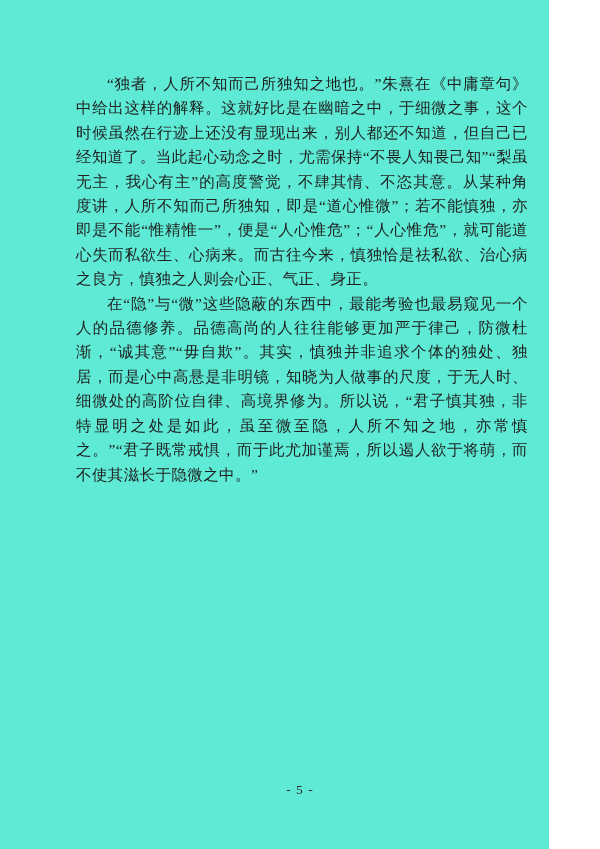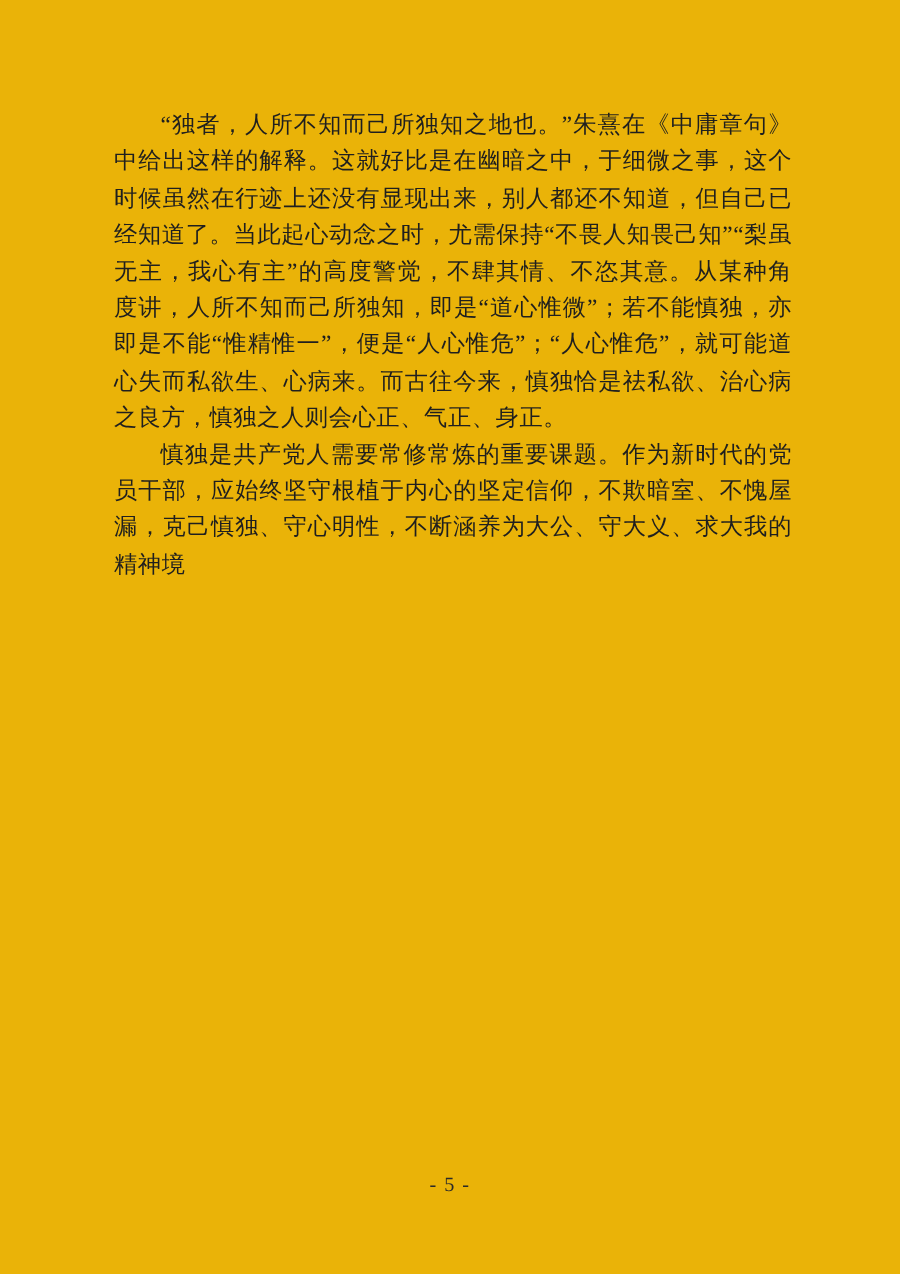--- a/index.html
+++ b/index.html
@@ -11,23 +11,23 @@
     width: 600px;
     height: 849px;
     position: relative;
     font-family: "Liberation Serif", "DejaVu Serif", serif;
     overflow: hidden;
   }
   .doc-page {
     position: absolute;
     left: 0;
     top: 0;
-    width: 600px;
+    width: 549px;
     height: 849px;
-    background: #eab308;
+    background: #5eead4;
   }
   .text-block {
     position: absolute;
     left: 76px;
     top: 72px;
     width: 452px;
     color: #1f1f1f;
     font-size: 15.5px;
     line-height: 24.4px;
     text-align: justify;
@@ -49,18 +49,18 @@
     letter-spacing: 1px;
   }
 </style>
 </head>
 <body>
 
 <div class="doc-page">
 
   <div class="text-block">
     <p>“独者，人所不知而己所独知之地也。”朱熹在《中庸章句》中给出这样的解释。这就好比是在幽暗之中，于细微之事，这个时候虽然在行迹上还没有显现出来，别人都还不知道，但自己已经知道了。当此起心动念之时，尤需保持“不畏人知畏己知”“梨虽无主，我心有主”的高度警觉，不肆其情、不恣其意。从某种角度讲，人所不知而己所独知，即是“道心惟微”；若不能慎独，亦即是不能“惟精惟一”，便是“人心惟危”；“人心惟危”，就可能道心失而私欲生、心病来。而古往今来，慎独恰是祛私欲、治心病之良方，慎独之人则会心正、气正、身正。</p>
-    <p>慎独是共产党人需要常修常炼的重要课题。作为新时代的党员干部，应始终坚守根植于内心的坚定信仰，不欺暗室、不愧屋漏，克己慎独、守心明性，不断涵养为大公、守大义、求大我的精神境</p>
+    <p>在“隐”与“微”这些隐蔽的东西中，最能考验也最易窥见一个人的品德修养。品德高尚的人往往能够更加严于律己，防微杜渐，“诚其意”“毋自欺”。其实，慎独并非追求个体的独处、独居，而是心中高悬是非明镜，知晓为人做事的尺度，于无人时、细微处的高阶位自律、高境界修为。所以说，“君子慎其独，非特显明之处是如此，虽至微至隐，人所不知之地，亦常慎之。”“君子既常戒惧，而于此尤加谨焉，所以遏人欲于将萌，而不使其滋长于隐微之中。”</p>
   </div>
 
   <div class="page-footer">- 5 -</div>
 
 </div>
 
 </body></html>

